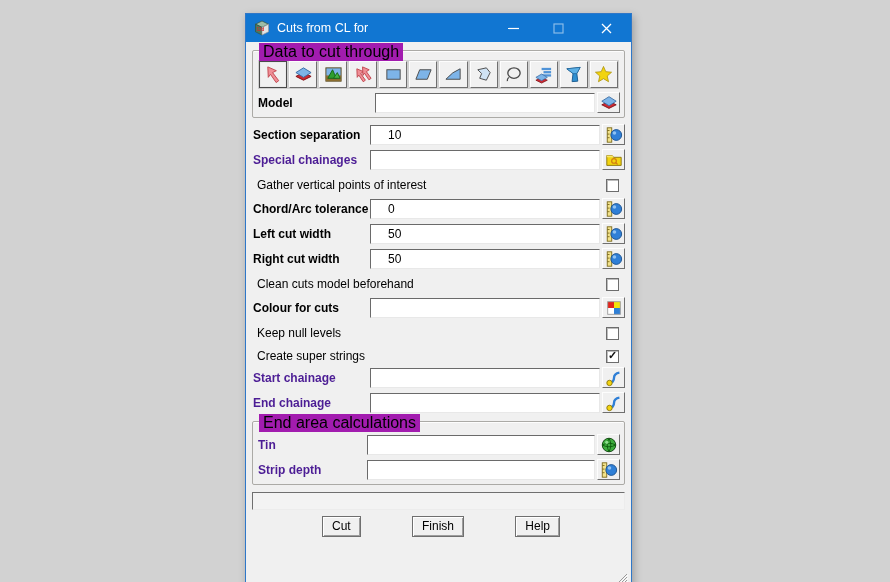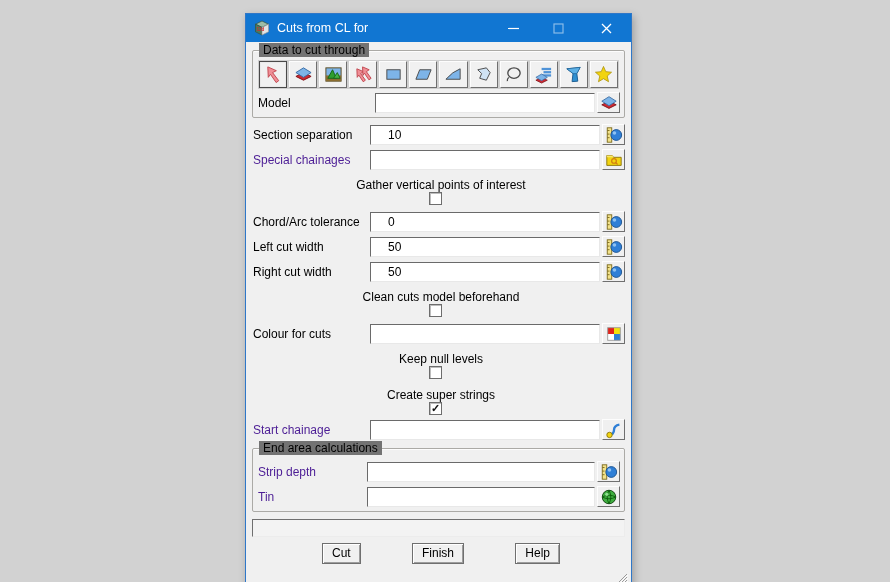--- a/index.html
+++ b/index.html
@@ -30,47 +30,47 @@
   .winbtn { width:45px; height:100%; display:flex; align-items:center; justify-content:center; color:#fff; font-size:13px; }
   .winbtn.max { opacity:.5; }
   .winbtn.close { width:50px; }
   
   .content { flex:1; padding:0 6px; display:flex; flex-direction:column; }
   .grp {
     border:1px solid #abaaa6; border-radius:2px; position:relative;
     padding:8px 4px 4px 4px; box-shadow:inset 0 1px 0 #fdfdfd;
   }
   .grp-label {
-    position:absolute; top:-8px; left:6px; background:#737373; padding:0 4px; font-size:12px;
+    position:absolute; top:-8px; left:6px; background:#a21caf; padding:0 4px; font-size:16px;
   }
   .grp1 { margin-top:8px; }
   .toolbar { display:flex; gap:2px; padding:2px 2px 0 2px; }
   .tbtn {
     flex:1; height:27px; background:#f1f1f1;
     border:1px solid; border-color:#fdfdfd #6f6f6f #6f6f6f #fdfdfd;
     outline:1px solid #cfcfcf; outline-offset:0;
     display:flex; align-items:center; justify-content:center; padding:0;
   }
   .tbtn.sel { border:1px solid #4a4a4a; box-shadow:inset 0 0 0 1px #eaeaea; }
   
   .row { display:flex; align-items:center; }
-  .row .lbl { width:118px; flex:0 0 auto; padding-left:1px; }
+  .row .lbl { width:118px; flex:0 0 auto; padding-left:1px;font-weight:bold; }
   .row .lbl.dim { color:#4c1d95; }
   .tbox {
     flex:1; height:20px; background:#fff;
     border:1px solid; border-color:#6a6a6a #e8e8e8 #e8e8e8 #6a6a6a;
     font-family:"Liberation Sans", sans-serif; font-size:12px; padding:1px 17px; min-width:0;
   }
   .tbox.grayed { background:#e9e9e9; }
   .ibtn {
     flex:0 0 auto; width:23px; height:21px; margin-left:2px; background:#f0f0f0;
     border:1px solid; border-color:#fdfdfd #6f6f6f #6f6f6f #fdfdfd;
     display:flex; align-items:center; justify-content:center; padding:0;
   }
-  .chkrow { display:flex; align-items:center;flex-direction:column; }
+  .chkrow { display:flex; align-items:center; }
   .chkrow .lbl { flex:1; padding-left:5px; }
   .checkbox {
     width:13px; height:13px; background:#fff; margin-right:6px;
     border:1px solid #6d6d6d; box-shadow:inset 1px 1px 0 #bdbdbd;
     display:flex; align-items:center; justify-content:center;
     font-size:11px; font-weight:bold; color:#111; line-height:1;
   }
   .checkbox.checked::after { content:"✓"; margin-top:-1px; }
   
   .msgbar {
@@ -378,41 +378,50 @@
     <div class="row mt4">
       <span class="lbl dim">Start chainage</span>
       <input class="tbox" value="" style="">
       <button class="ibtn">
           <svg width="18" height="18" viewBox="0 0 20 20">
             <use href="#i-chainage"></use>
           </svg>
         </button>
     </div>
 
+    <div class="row mt4">
+      <span class="lbl dim">End chainage</span>
+      <input class="tbox" value="" style="">
+      <button class="ibtn">
+          <svg width="18" height="18" viewBox="0 0 20 20">
+            <use href="#i-chainage"></use>
+          </svg>
+        </button>
+    </div>
 
     <div class="grp grp2">
       <span class="grp-label">End area calculations</span>
+      <div class="row mt4">
+        <span class="lbl dim" style="width:110px">Tin</span>
+        <input class="tbox" value="" style="">
+        <button class="ibtn">
+            <svg width="18" height="18" viewBox="0 0 20 20">
+              <use href="#i-tinglobe"></use>
+            </svg>
+          </button>
+      </div>
       <div class="row mt4">
         <span class="lbl dim" style="width:110px">Strip depth</span>
         <input class="tbox" value="" style="">
         <button class="ibtn">
             <svg width="18" height="18" viewBox="0 0 20 20">
               <use href="#i-rulerball"></use>
             </svg>
           </button>
       </div>
-      <div class="row mt4">
-        <span class="lbl dim" style="width:110px">Tin</span>
-        <input class="tbox" value="" style="">
-        <button class="ibtn">
-            <svg width="18" height="18" viewBox="0 0 20 20">
-              <use href="#i-tinglobe"></use>
-            </svg>
-          </button>
-      </div>
     </div>
 
     <div class="msgbar"></div>
 
     <div class="btnrow">
       <button class="btn">Cut</button>
       <button class="btn">Finish</button>
       <button class="btn">Help</button>
     </div>
   </div>

